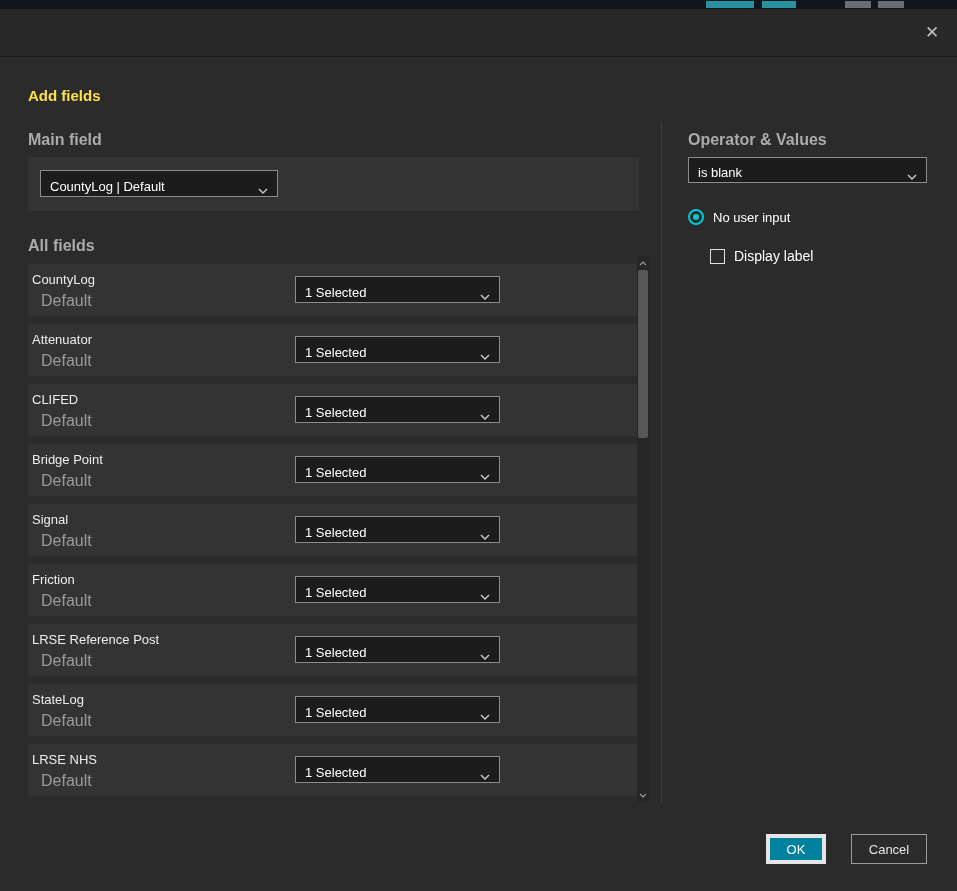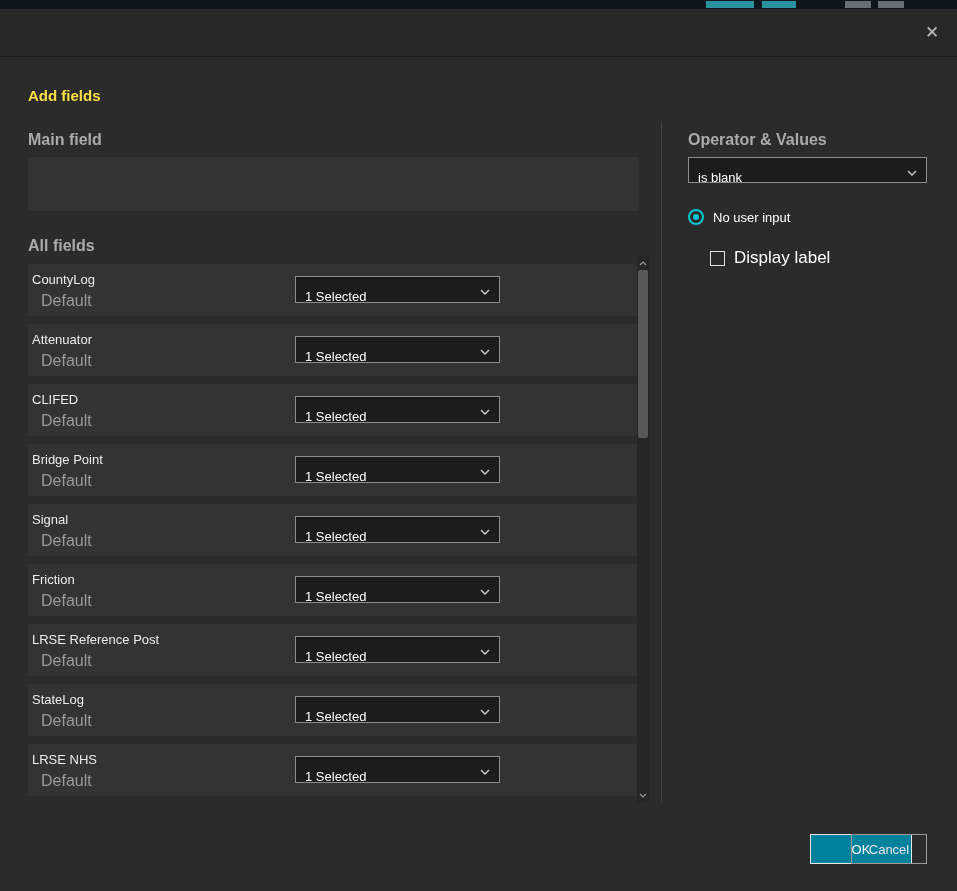--- a/index.html
+++ b/index.html
@@ -43,28 +43,28 @@
   }
   .sub-label {
     position:absolute; font-size:16px; font-weight:bold; color:#ababab;
   }
 
   .panel {
     position:absolute; background:#333333;
   }
 
   .dropdown {
-    display:flex; align-items:flex-start;
+    display:flex; align-items:flex-end;
     background:#1c1c1c;
     border:1px solid #8c8c8c;
     color:#ffffff;
     font-size:13px;
     height:27px;
     box-sizing:border-box;
-    padding:12px 9px;
+    padding:2px 9px;
     cursor:pointer;
     position:absolute;
   }
   .dropdown .dd-text { flex:1 1 auto; white-space:nowrap; overflow:hidden; }
   .dropdown .chev { flex:0 0 auto; margin-left:6px; display:flex; align-items:center; }
 
   .cal-icon { margin-right:7px; display:flex; align-items:center; }
 
   
   .fields-list {
@@ -126,31 +126,31 @@
   .radio-label { margin-left:9px; font-size:13px; color:#ffffff; }
 
   .checkbox-row {
     position:absolute; left:710px; top:248px;
     display:flex; align-items:center; cursor:pointer;
   }
   .checkbox-box {
     width:15px; height:15px; box-sizing:border-box;
     border:1px solid #e0e0e0; background:transparent;
   }
-  .checkbox-label { margin-left:9px; font-size:17px; color:#ffffff; }
+  .checkbox-label { margin-left:9px; font-size:14px; color:#ffffff; }
 
   
   .btn {
     position:absolute; top:834px; height:30px;
     display:flex; align-items:center; justify-content:center;
     font-size:13px; cursor:pointer; box-sizing:border-box;
   }
   .btn-ok {
-    left:766px; width:102px;
-    background:#00819d; color:#ffffff; border:1px solid #e5e5e5;margin-left:44px;
+    left:766px; width:60px;
+    background:#00819d; color:#ffffff; border:4px solid #e5e5e5;
   }
   .btn-cancel {
     left:851px; width:76px;
     background:transparent; color:#e6e6e6; border:1px solid #9a9a9a;
   }
 </style>
 </head>
 <body>
 
 <div class="top-strip">
@@ -162,20 +162,28 @@
 
 <div class="dialog-header">
   <div class="close-btn">✕</div>
 </div>
 
 <div class="section-heading">Add fields</div>
 
 <div class="sub-label" style="left:28px; top:131px;">Main field</div>
 
 <div class="panel" style="left:28px; top:157px; width:611px; height:54px;">
+  <div class="dropdown" style="left:12px; top:13px; width:238px;">
+    <span class="dd-text">CountyLog | Default</span>
+    <span class="chev">
+      <svg width="10" height="6" viewBox="0 0 10 6">
+          <path d="M1 1 L5 5 L9 1" stroke="#cccccc" stroke-width="1.4" fill="none"></path>
+        </svg>
+    </span>
+  </div>
 </div>
 
 <div class="sub-label" style="left:28px; top:237px;">All fields</div>
 
 <div class="fields-list">
   <div class="field-row">
     <div class="field-name">CountyLog</div>
     <div class="field-sub">Default</div>
     <div class="dropdown">
       <span class="dd-text">1 Selected</span>

